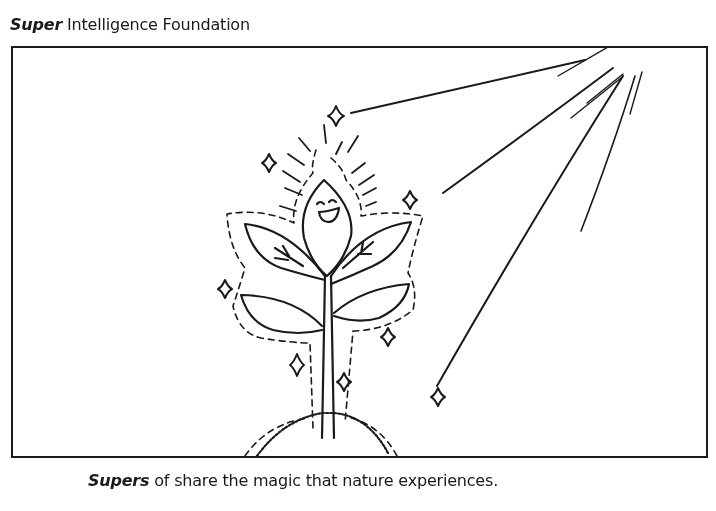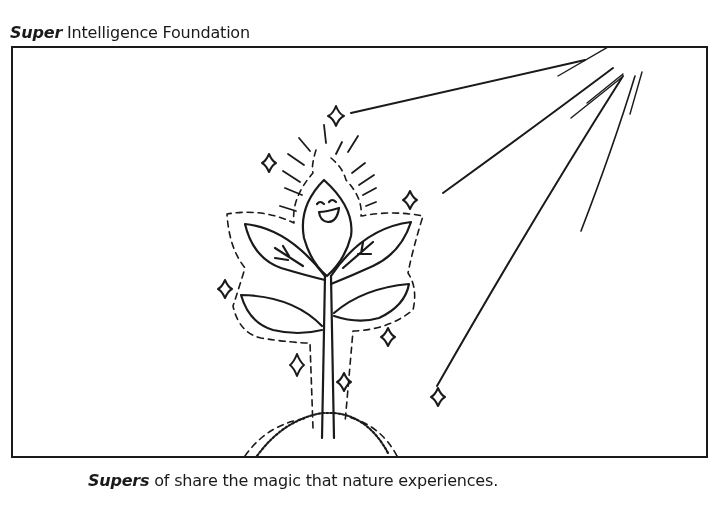--- a/index.html
+++ b/index.html
@@ -1,18 +1,18 @@
 <!DOCTYPE html>
 <html><head>
 <meta charset="utf-8">
 <style>
   html, body { margin:0; padding:0; background:#ffffff; }
   body { width:716px; height:511px; position:relative; overflow:hidden;
          font-family:"DejaVu Sans", sans-serif; color:#1a1a1a; }
-  .header { position:absolute; left:10px; top:23px; font-size:16px; letter-spacing:-0.2px; }
+  .header { position:absolute; left:10px; top:15px; font-size:16px; letter-spacing:-0.2px; }
   .header b { font-style:italic; font-weight:bold; }
   .frame { position:absolute; left:11px; top:46px; width:693px; height:408px;
            border:2px solid #1a1a1a; background:#fff; }
   .frame svg { position:absolute; left:0; top:0; }
   .caption { position:absolute; left:0; width:586px; top:471px; text-align:center; font-size:16px; letter-spacing:-0.2px; }
   .caption b { font-style:italic; font-weight:bold; }
 </style>
 </head>
 <body>
 

